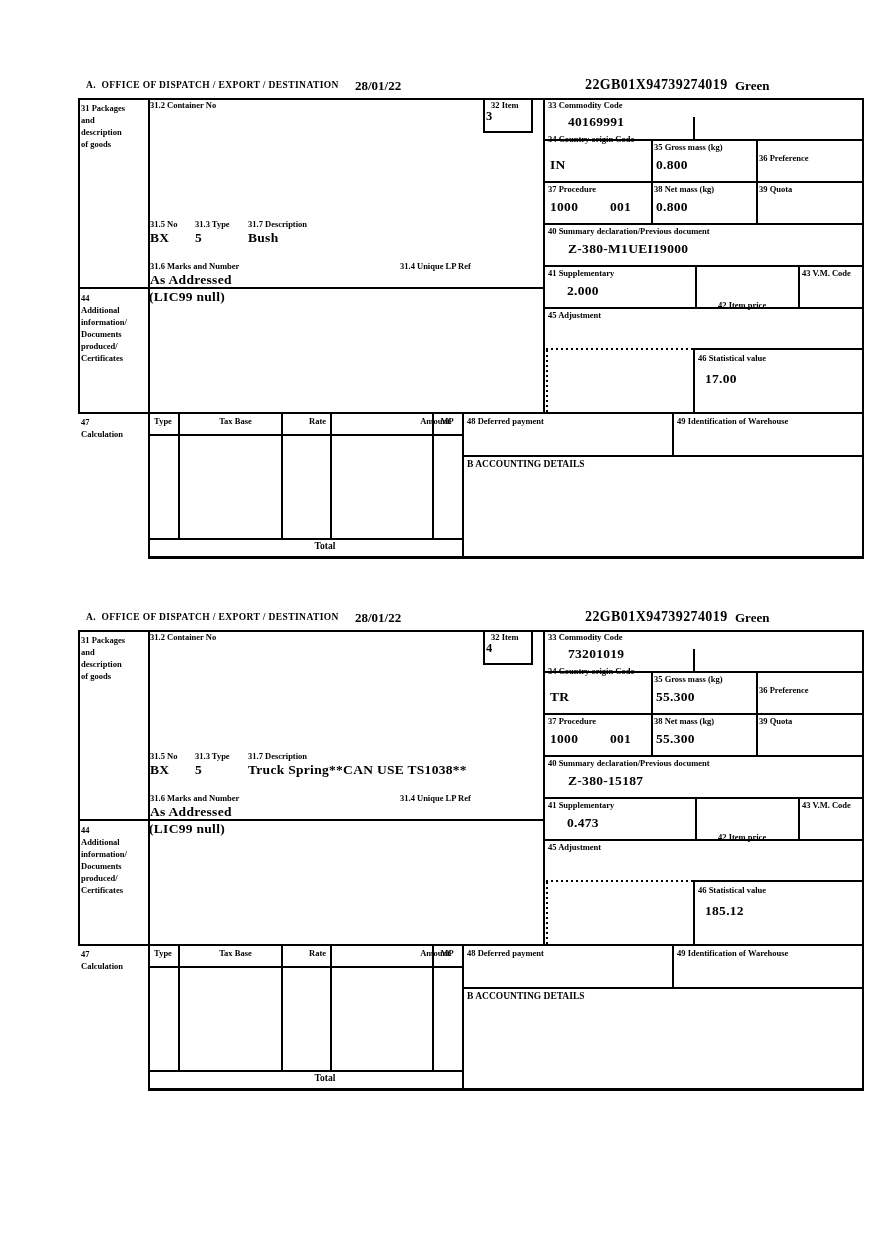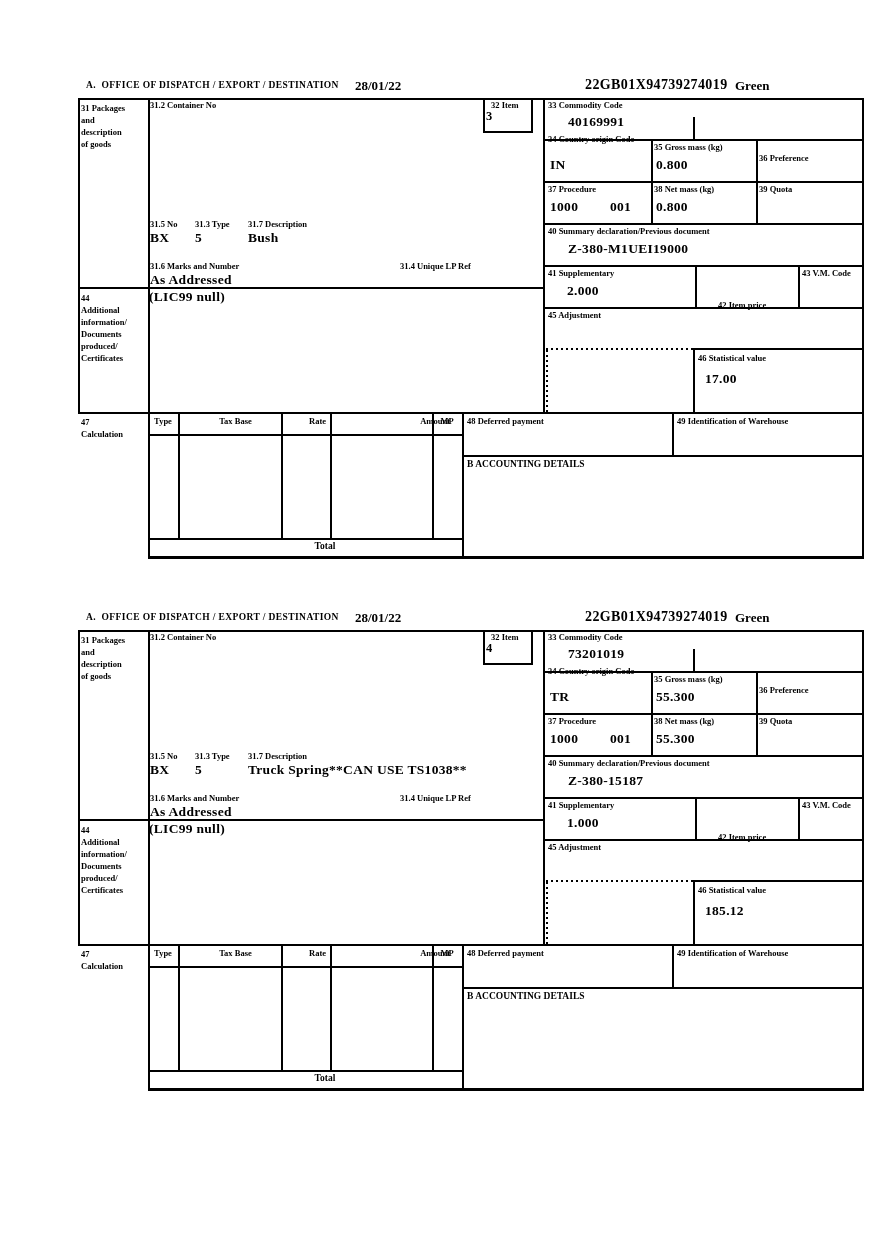--- a/index.html
+++ b/index.html
@@ -287,21 +287,21 @@
     <span class="lbl t-37">37 Procedure</span>
     <span class="val v-proc1">1000</span>
     <span class="val v-proc2">001</span>
     <span class="lbl t-38">38 Net mass (kg)</span>
     <span class="val v-net">55.300</span>
     <span class="lbl t-39">39 Quota</span>
 
     <span class="lbl t-40">40 Summary declaration/Previous document</span>
     <span class="val v-prev">Z-380-15187</span>
     <span class="lbl t-41">41 Supplementary</span>
-    <span class="val v-supp">1.000</span>
+    <span class="val v-supp">0.473</span>
     <span class="lbl t-42">42 Item price</span>
     <span class="lbl t-43">43 V.M. Code</span>
     <span class="lbl t-45">45 Adjustment</span>
     <span class="lbl t-46">46 Statistical value</span>
     <span class="val v-stat">185.12</span>
 
     <span class="side t-44side">44
 Additional
 information/
 Documents

